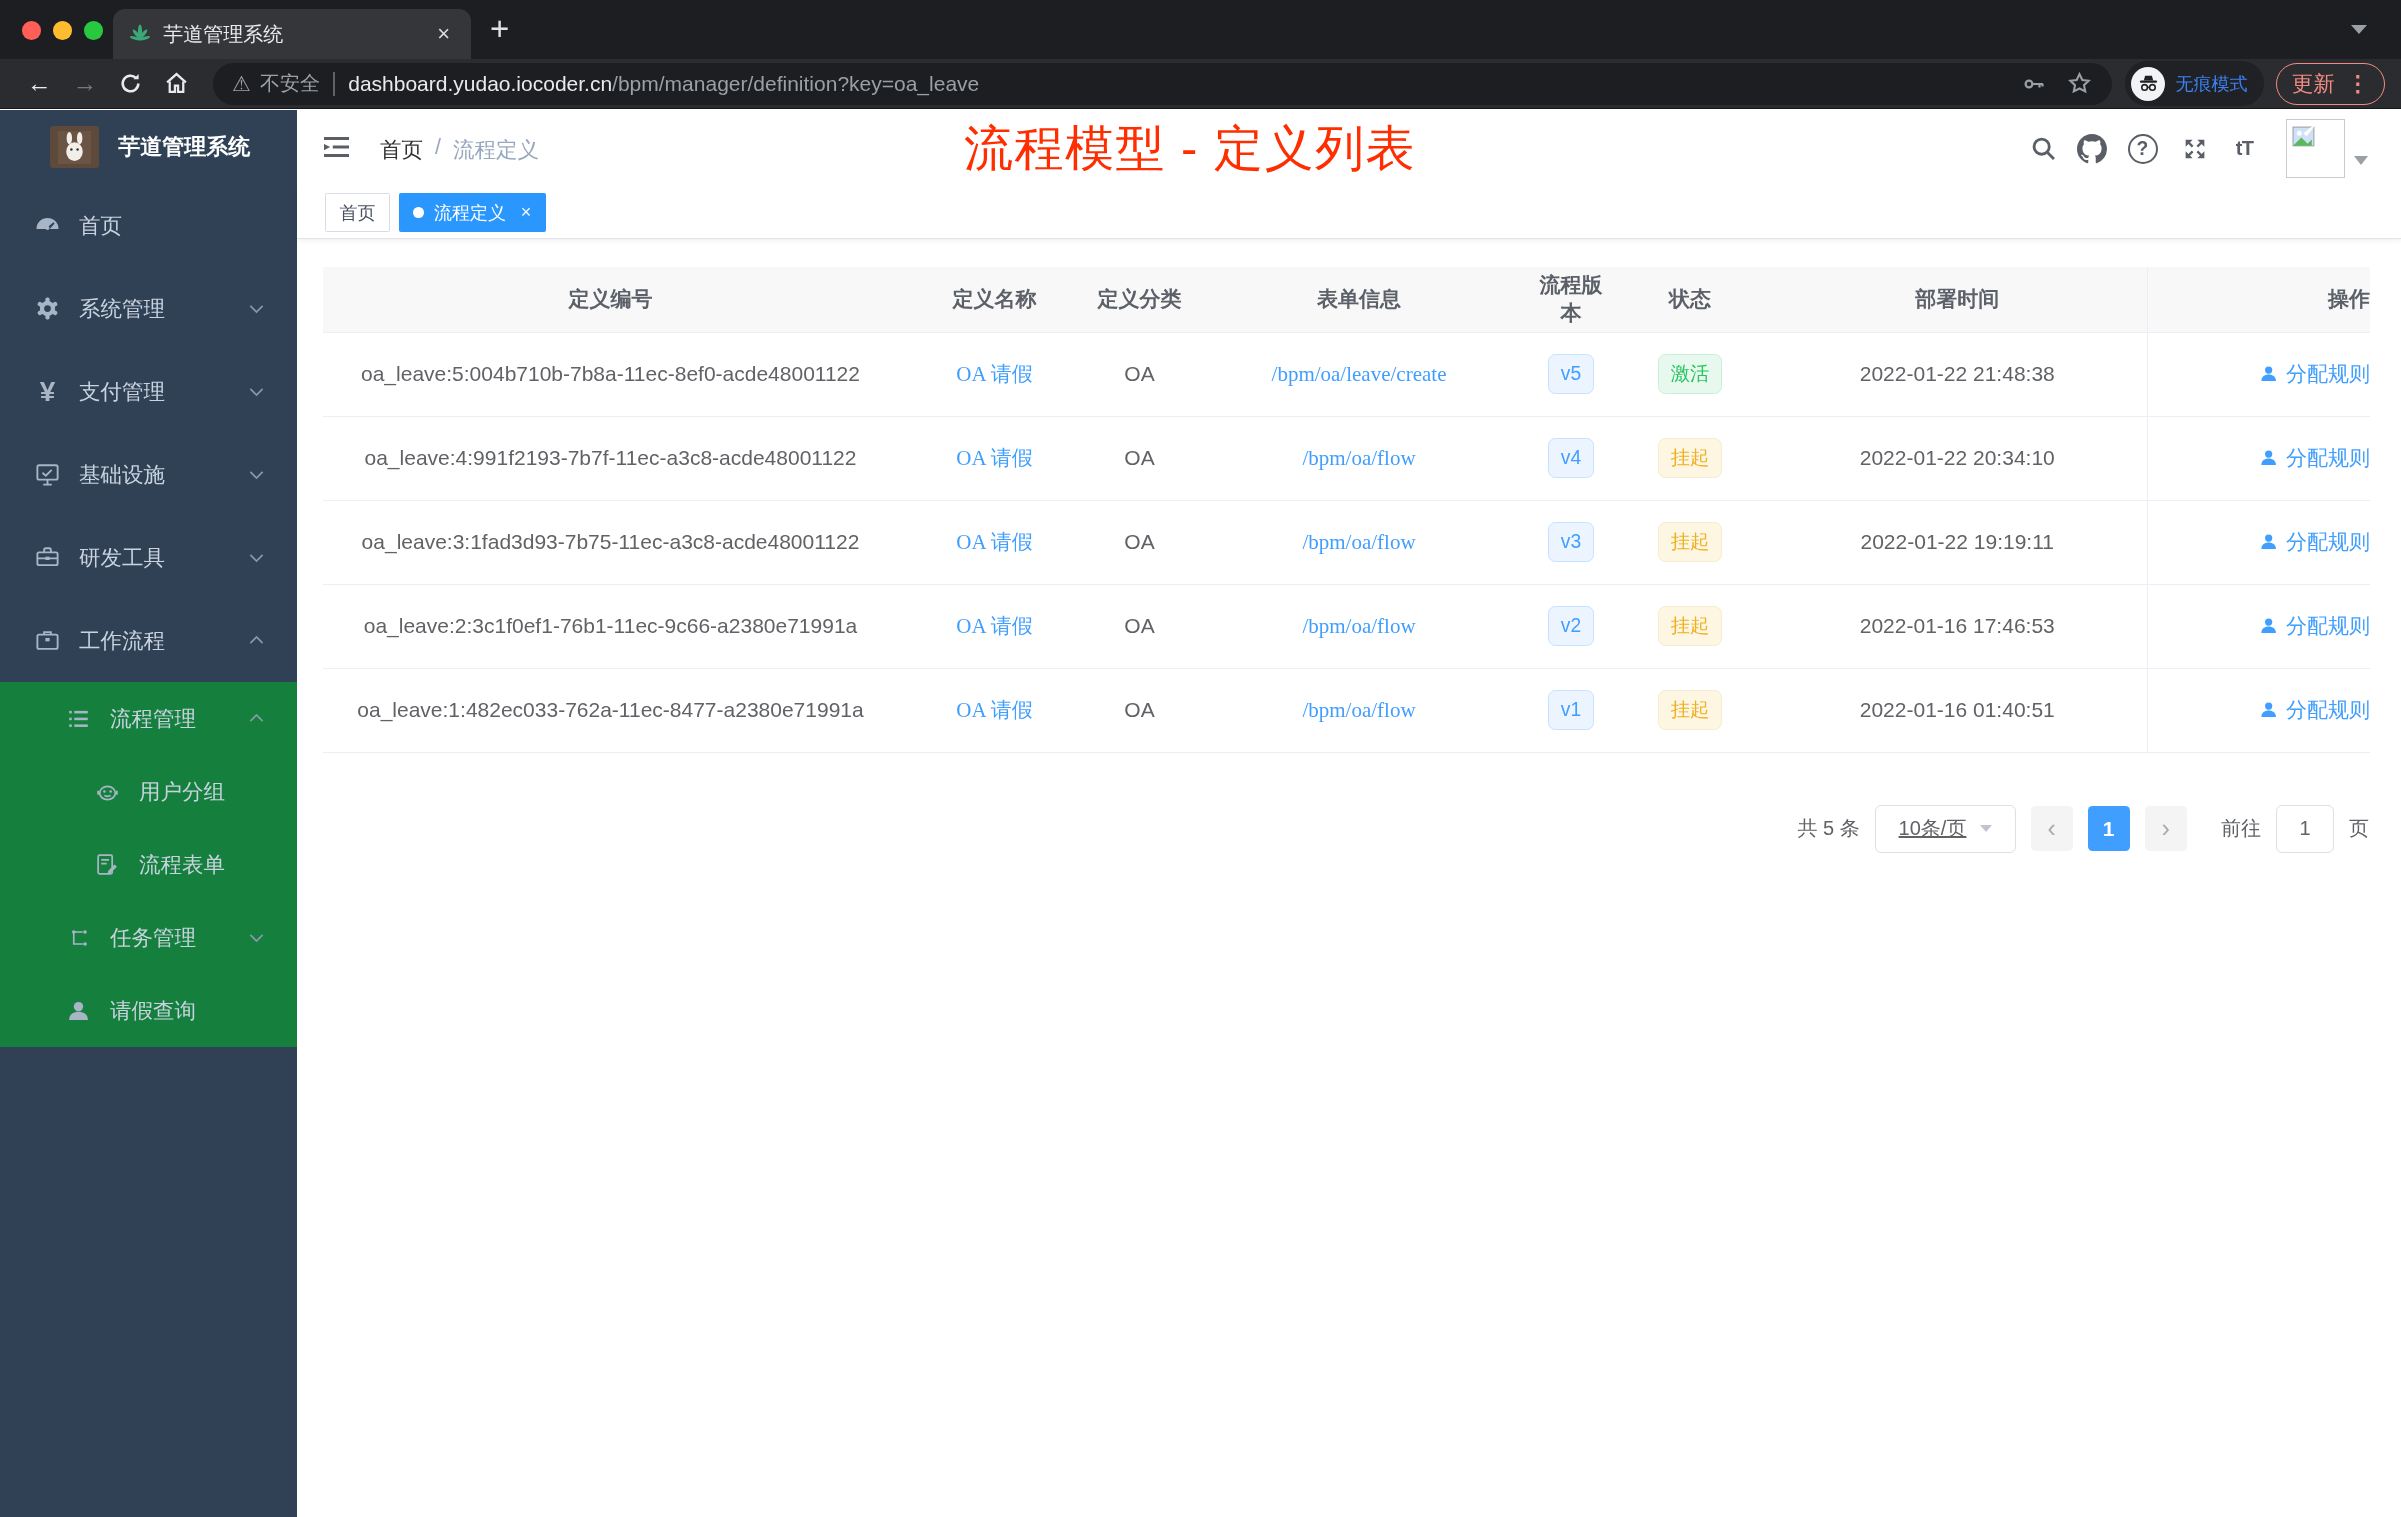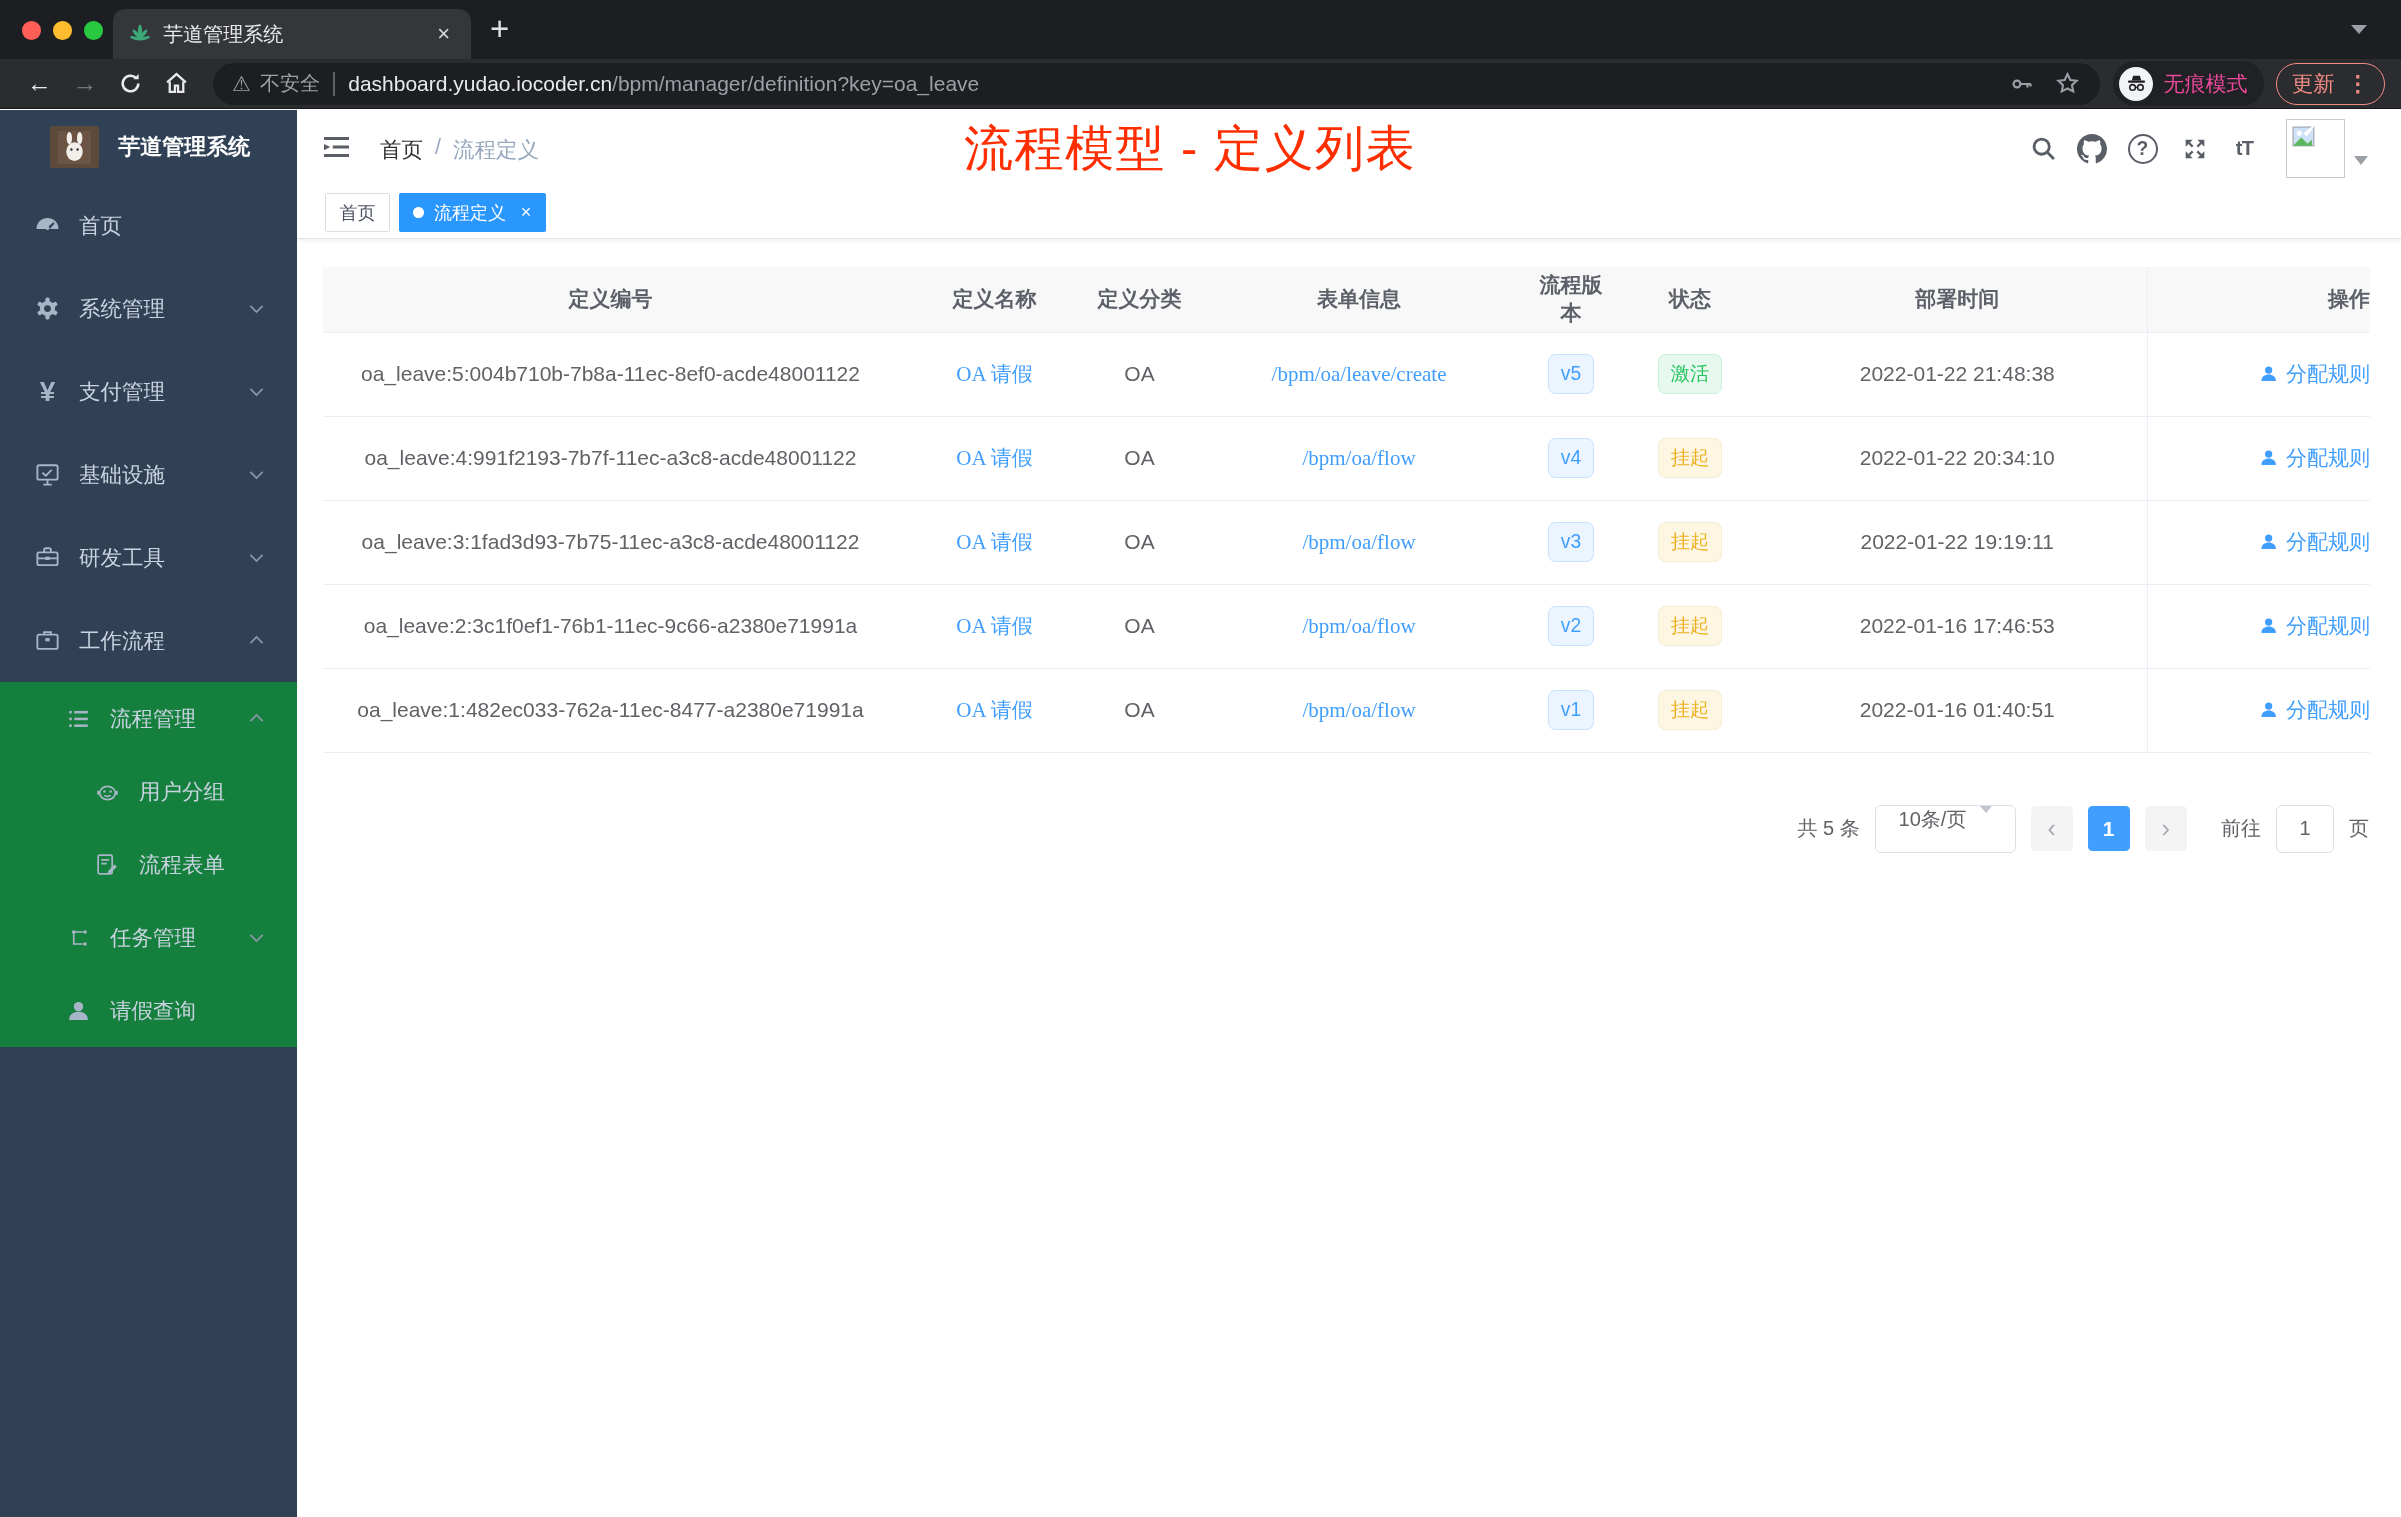--- a/index.html
+++ b/index.html
@@ -26,21 +26,21 @@
   .omnibox { flex:1; height:42px; background:#1d1e21; border-radius:21px; margin:0 13.4px;
              display:flex; align-items:center; padding:0 19.3px; color:#9aa0a6; font-size:20px; }
   .omni-sep { width:1.5px; height:24px; background:#5f6368; margin:0 13.4px; }
   .url-domain { color:#e8eaed; font-size:21px; }
   .url-path { color:#9aa0a6; font-size:21px; }
   .omni-spacer { flex:1; }
   .chip { height:45px; background:#202124; border-radius:22px; display:flex; align-items:center;
           padding:0 16.3px 0 6px; margin-right:12px; }
   .incog-circle { width:34px; height:34px; border-radius:50%; background:#f1f3f4; display:flex;
                   align-items:center; justify-content:center; margin-right:10.4px; }
-  .chip-label { color:#ec4899; font-size:21px; }
+  .chip-label { color:#3b82f6; font-size:18px; }
   .update-btn { height:42px; border:1.5px solid #f28b82; border-radius:22px; color:#f28b82;
                 display:flex; align-items:center; gap:12px; padding:0 15px; font-size:21.5px; }
   .kebab { font-size:22px; font-weight:bold; letter-spacing:0; }
 
   
   .app { position:absolute; top:110px; left:0; width:2401px; height:1408px; display:flex; }
 
   
   .sidebar { width:297px; background:#304156; flex-shrink:0; }
   .logo-row { height:74px; display:flex; align-items:center; padding-left:50px; gap:19.3px; }
@@ -96,21 +96,21 @@
   .badge { display:inline-block; padding:9px 12px; border-radius:7.4px; font-size:19.3px; line-height:1; }
   .b-ver { background:#ecf5ff; border:0.7px solid #c6e2ff; color:#409eff; min-width:25px; }
   .b-ok  { background:#e7f9ee; border:0.7px solid #c8f0d9; color:#27c45f; }
   .b-warn{ background:#fdf6e3; border:0.7px solid #f6ecd0; color:#eeb020; }
   .action { color:#409eff; display:inline-flex; align-items:center; gap:7.4px; }
 
   
   .pagination { width:2046px; margin-top:52px; display:flex; align-items:center;
                 justify-content:flex-end; gap:15px; font-size:20px; color:#606266; }
   .psel { width:141px; height:48px; border:0.7px solid #dcdfe6; border-radius:6px; display:flex;
-          align-items:flex-start; justify-content:center; gap:13.4px; color:#606266; }
+          align-items:center; justify-content:center; gap:13.4px; color:#606266;text-decoration:underline; }
   .psel-caret { width:0; height:0; border-left:6.7px solid transparent; border-right:6.7px solid transparent;
                 border-top:7.4px solid #c0c4cc; }
   .pbtn { width:42px; height:45px; background:#f4f4f5; border-radius:4.5px; color:#a8abb2;
           display:flex; align-items:center; justify-content:center; font-size:25px; }
   .pcur { width:42px; height:45px; background:#409eff; border-radius:4.5px; color:#fff;
           display:flex; align-items:center; justify-content:center; font-size:21px; font-weight:bold; }
   .goto-input { width:58px; height:48px; border:0.7px solid #dcdfe6; border-radius:6px; text-align:center;
                 font-size:20px; color:#606266; font-family:"Liberation Sans",sans-serif; }
   svg { display:block; }
 </style>

